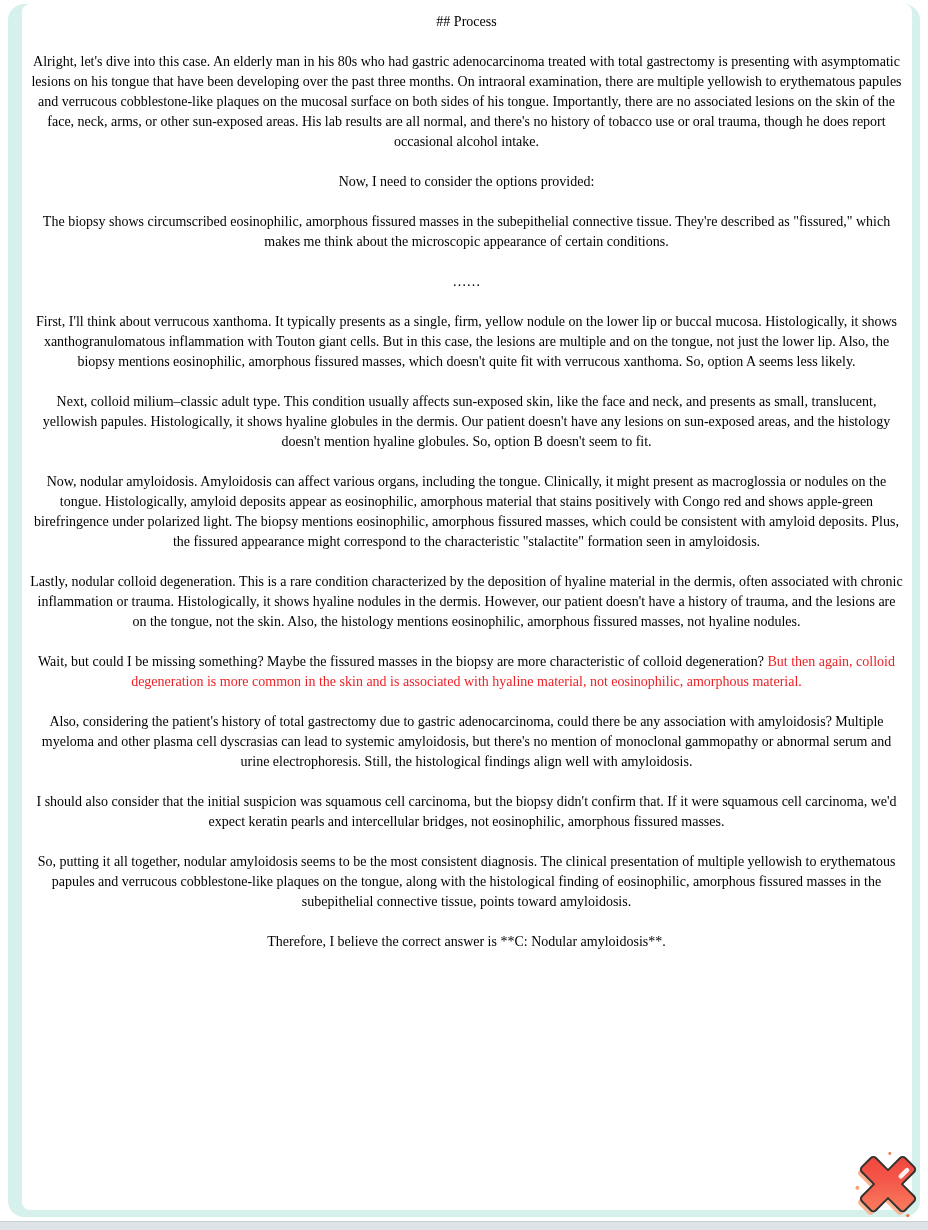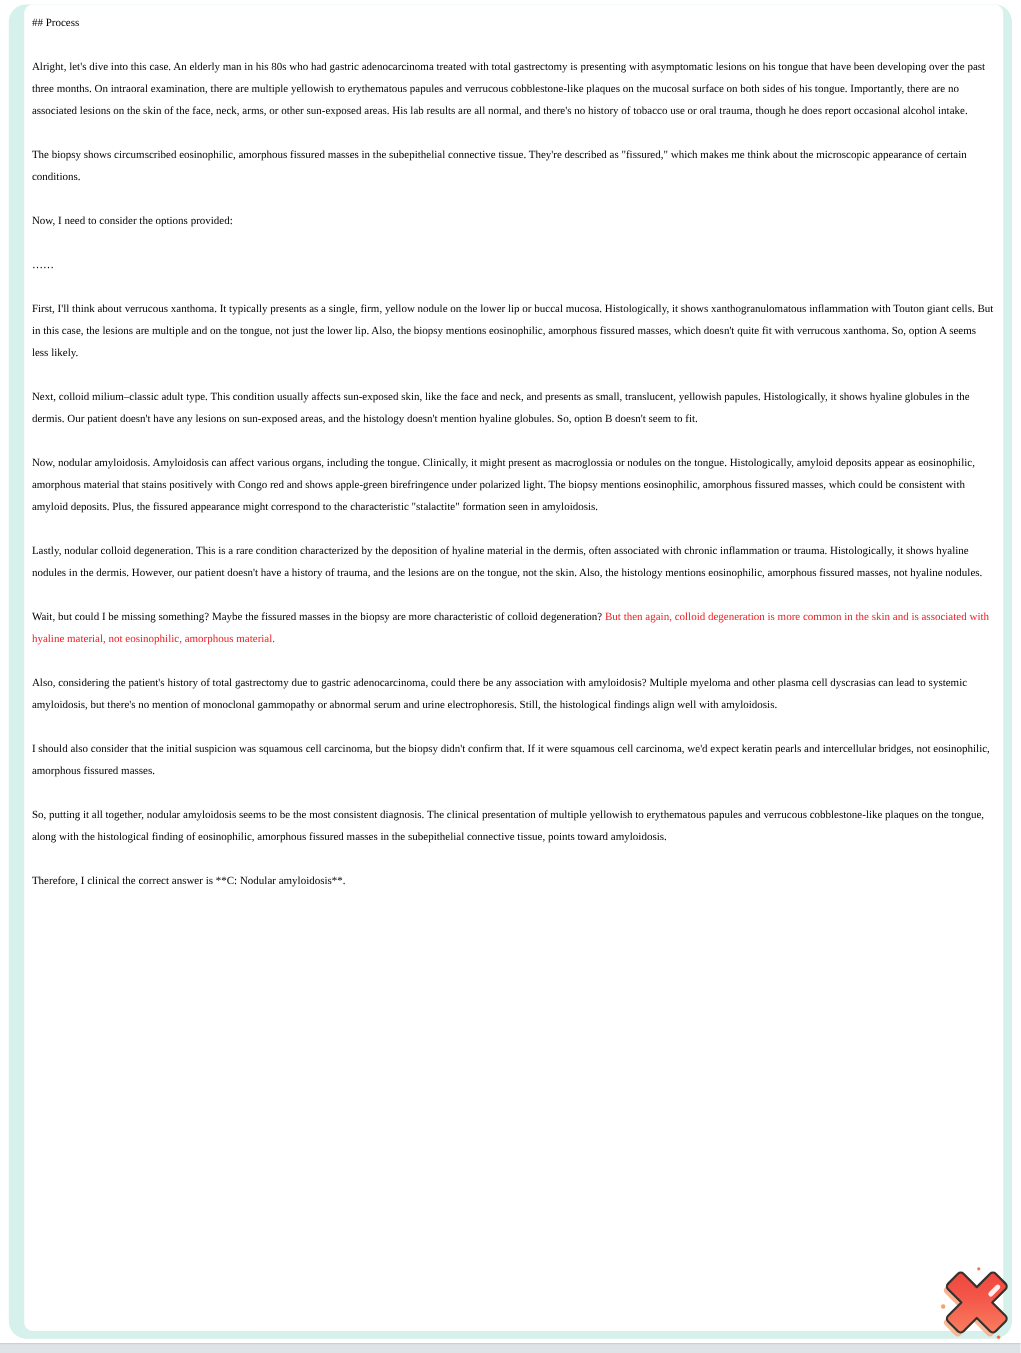--- a/index.html
+++ b/index.html
@@ -29,23 +29,24 @@
     flex:1 1 auto;
     margin:0 8px 7px 14px;
     background:#ffffff;
     border-radius:8px;
     padding:8px 8px 2px 7px;
     box-sizing:border-box;
     overflow:hidden;
   }
   p.doc{
     margin:0 0 20px 0;
-    font-size:10px;
+    font-size:14px;
     line-height:20px;
     color:#000000;
+    text-align:center;
   }
   p.doc span.red{color:#ed2024;}
   .result-icon{
     position:absolute;
     left:852px;top:1148px;
     width:72px;height:74px;
     pointer-events:none;
   }
   .bottom-bar{
     position:absolute;
@@ -59,32 +60,32 @@
 </head>
 <body>
 
 <div class="page">
 
   <div class="card">
     <div class="card-body">
       <div id="paragraphs">
           <p class="doc"><span>## Process</span></p>
           <p class="doc"><span>Alright, let's dive into this case. An elderly man in his 80s who had gastric adenocarcinoma treated with total gastrectomy is presenting with asymptomatic lesions on his tongue that have been developing over the past three months. On intraoral examination, there are multiple yellowish to erythematous papules and verrucous cobblestone-like plaques on the mucosal surface on both sides of his tongue. Importantly, there are no associated lesions on the skin of the face, neck, arms, or other sun-exposed areas. His lab results are all normal, and there's no history of tobacco use or oral trauma, though he does report occasional alcohol intake.</span></p>
+          <p class="doc"><span>Now, I need to consider the options provided:</span></p>
           <p class="doc"><span>The biopsy shows circumscribed eosinophilic, amorphous fissured masses in the subepithelial connective tissue. They're described as "fissured," which makes me think about the microscopic appearance of certain conditions.</span></p>
-          <p class="doc"><span>Now, I need to consider the options provided:</span></p>
           <p class="doc"><span>……</span></p>
           <p class="doc"><span>First, I'll think about verrucous xanthoma. It typically presents as a single, firm, yellow nodule on the lower lip or buccal mucosa. Histologically, it shows xanthogranulomatous inflammation with Touton giant cells. But in this case, the lesions are multiple and on the tongue, not just the lower lip. Also, the biopsy mentions eosinophilic, amorphous fissured masses, which doesn't quite fit with verrucous xanthoma. So, option A seems less likely.</span></p>
           <p class="doc"><span>Next, colloid milium–classic adult type. This condition usually affects sun-exposed skin, like the face and neck, and presents as small, translucent, yellowish papules. Histologically, it shows hyaline globules in the dermis. Our patient doesn't have any lesions on sun-exposed areas, and the histology doesn't mention hyaline globules. So, option B doesn't seem to fit.</span></p>
           <p class="doc"><span>Now, nodular amyloidosis. Amyloidosis can affect various organs, including the tongue. Clinically, it might present as macroglossia or nodules on the tongue. Histologically, amyloid deposits appear as eosinophilic, amorphous material that stains positively with Congo red and shows apple-green birefringence under polarized light. The biopsy mentions eosinophilic, amorphous fissured masses, which could be consistent with amyloid deposits. Plus, the fissured appearance might correspond to the characteristic "stalactite" formation seen in amyloidosis.</span></p>
           <p class="doc"><span>Lastly, nodular colloid degeneration. This is a rare condition characterized by the deposition of hyaline material in the dermis, often associated with chronic inflammation or trauma. Histologically, it shows hyaline nodules in the dermis. However, our patient doesn't have a history of trauma, and the lesions are on the tongue, not the skin. Also, the histology mentions eosinophilic, amorphous fissured masses, not hyaline nodules.</span></p>
           <p class="doc"><span>Wait, but could I be missing something? Maybe the fissured masses in the biopsy are more characteristic of colloid degeneration? </span><span class="red">But then again, colloid degeneration is more common in the skin and is associated with hyaline material, not eosinophilic, amorphous material.</span></p>
           <p class="doc"><span>Also, considering the patient's history of total gastrectomy due to gastric adenocarcinoma, could there be any association with amyloidosis? Multiple myeloma and other plasma cell dyscrasias can lead to systemic amyloidosis, but there's no mention of monoclonal gammopathy or abnormal serum and urine electrophoresis. Still, the histological findings align well with amyloidosis.</span></p>
           <p class="doc"><span>I should also consider that the initial suspicion was squamous cell carcinoma, but the biopsy didn't confirm that. If it were squamous cell carcinoma, we'd expect keratin pearls and intercellular bridges, not eosinophilic, amorphous fissured masses.</span></p>
           <p class="doc"><span>So, putting it all together, nodular amyloidosis seems to be the most consistent diagnosis. The clinical presentation of multiple yellowish to erythematous papules and verrucous cobblestone-like plaques on the tongue, along with the histological finding of eosinophilic, amorphous fissured masses in the subepithelial connective tissue, points toward amyloidosis.</span></p>
-          <p class="doc"><span>Therefore, I clinical the correct answer is **C: Nodular amyloidosis**.</span></p>
+          <p class="doc"><span>Therefore, I believe the correct answer is **C: Nodular amyloidosis**.</span></p>
         </div>
     </div>
   </div>
 
   <div class="result-icon">
     <svg width="72" height="74" viewBox="0 0 80 82" xmlns="http://www.w3.org/2000/svg">
       <defs>
         <linearGradient id="xgrad" x1="0" y1="0" x2="1" y2="1">
           <stop offset="0" stop-color="#ee3d36"></stop>
           <stop offset="0.45" stop-color="#f4564a"></stop>

